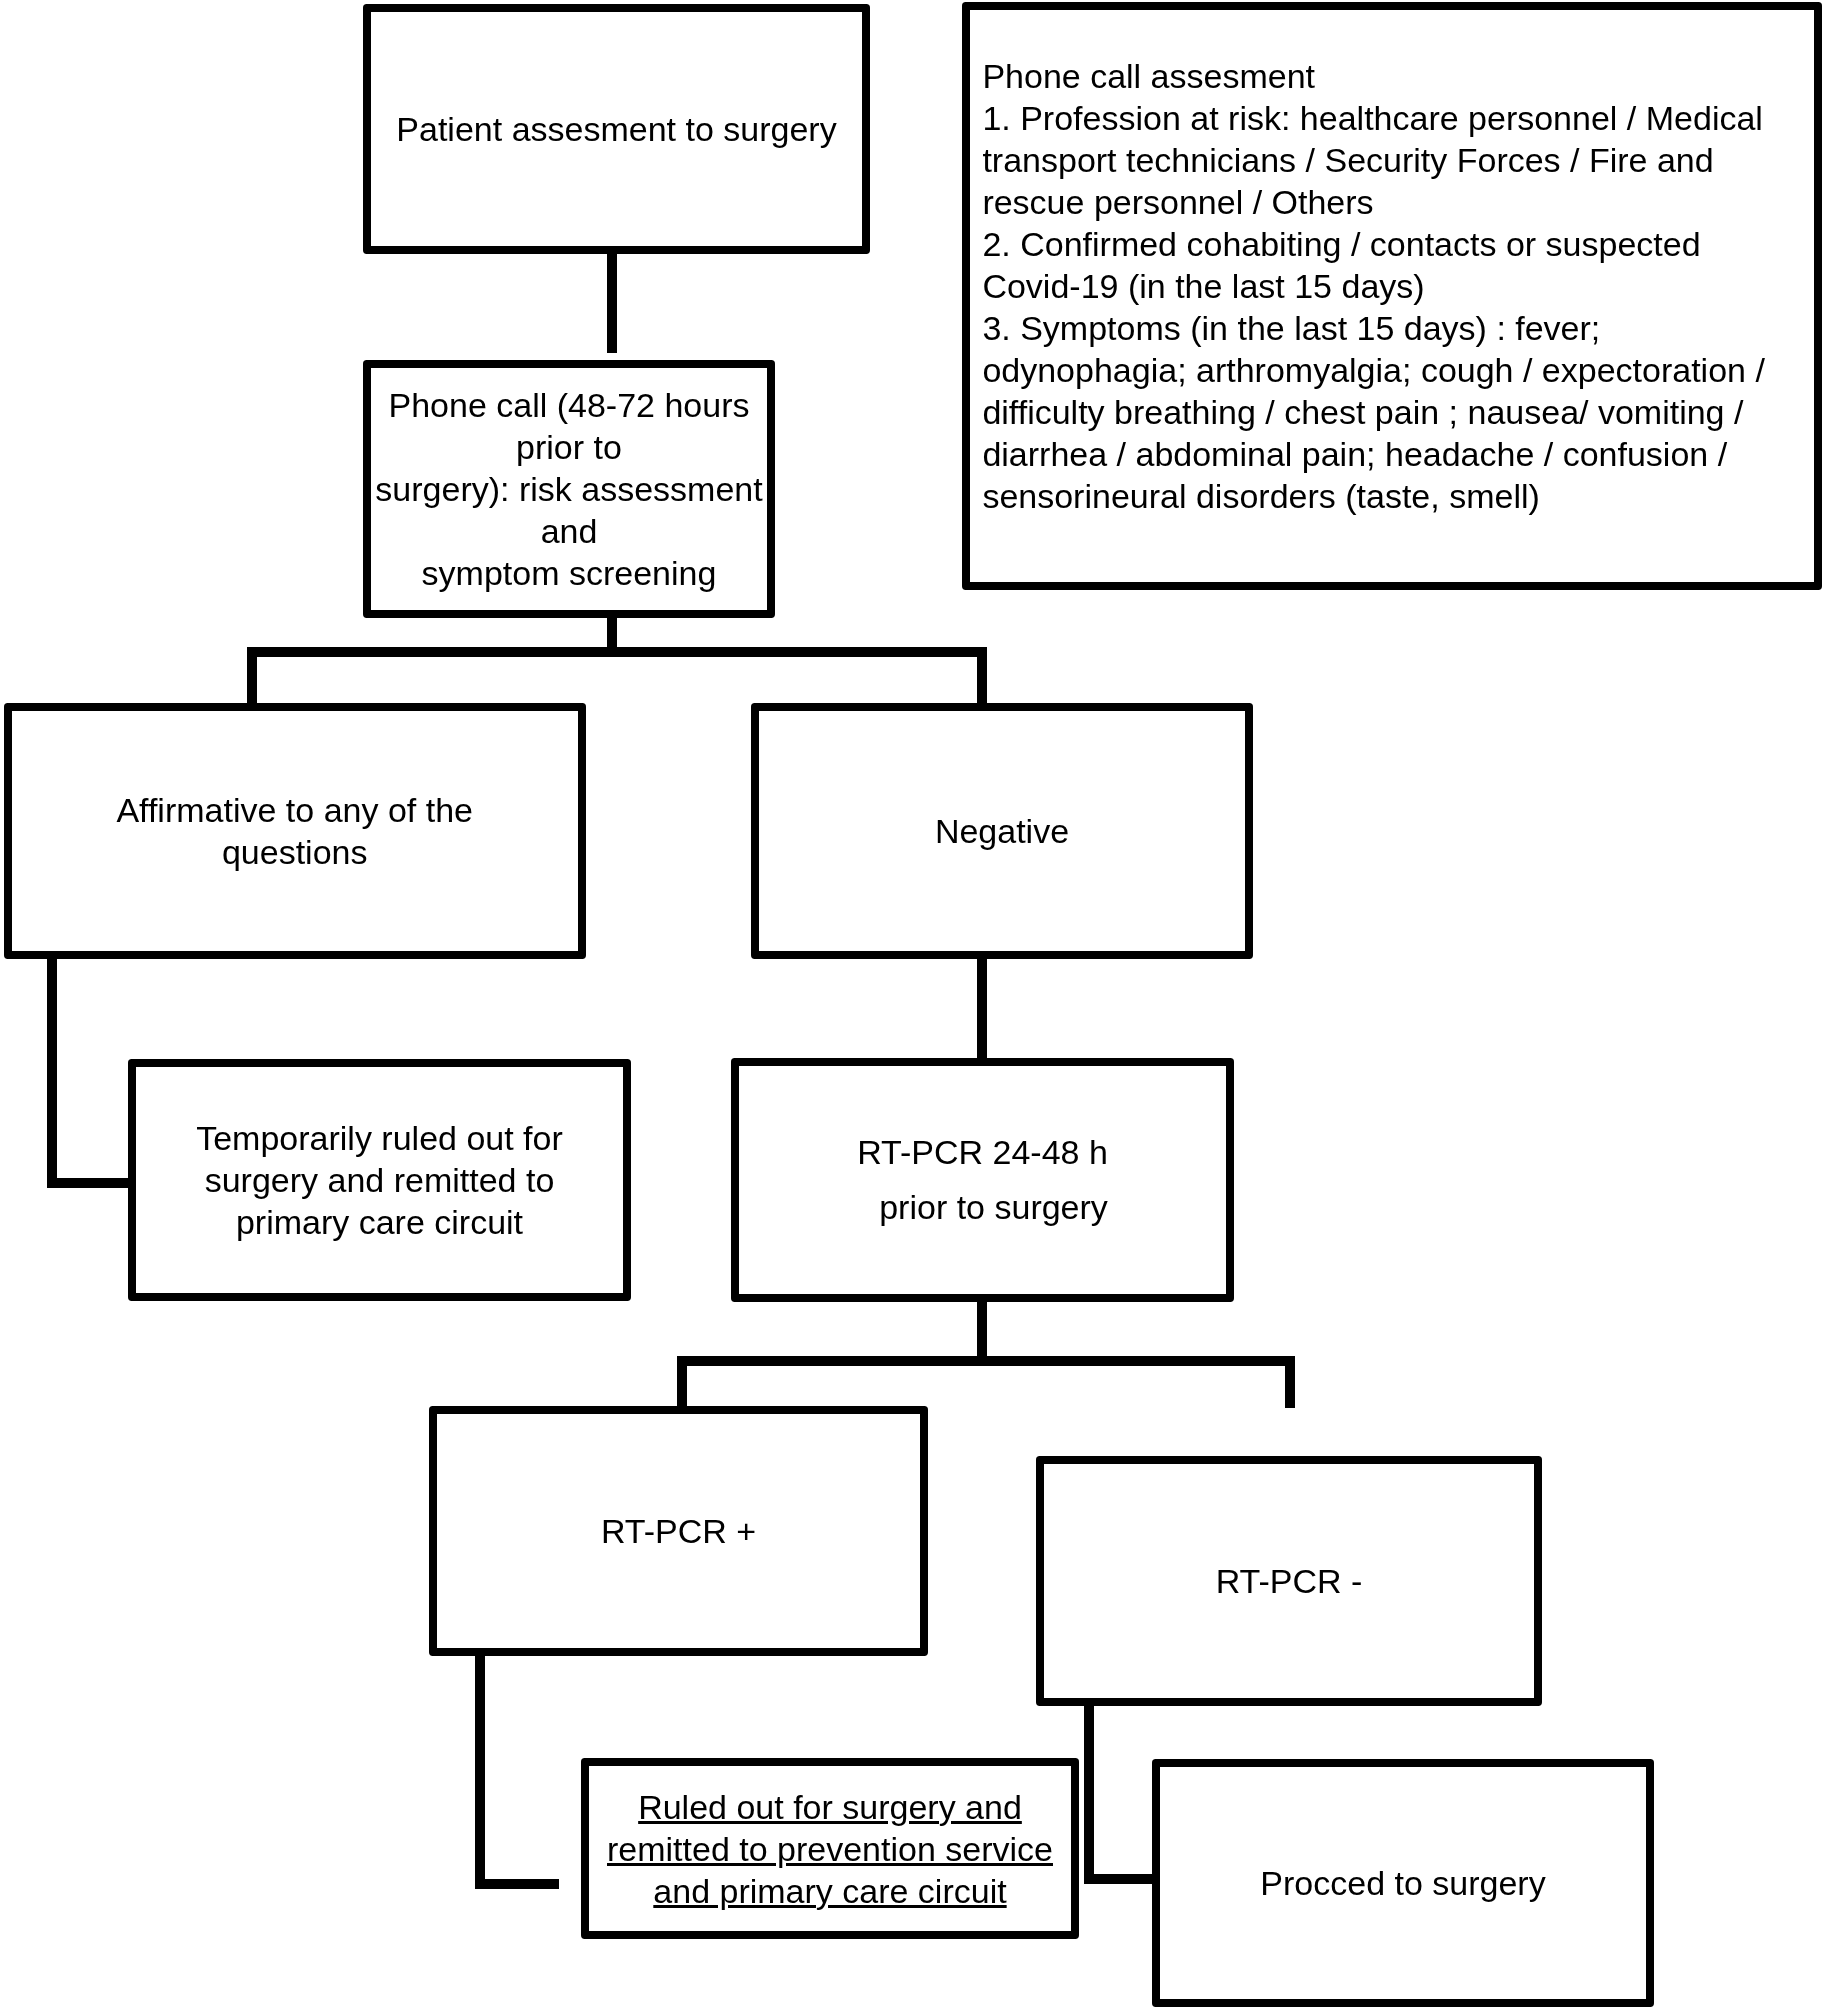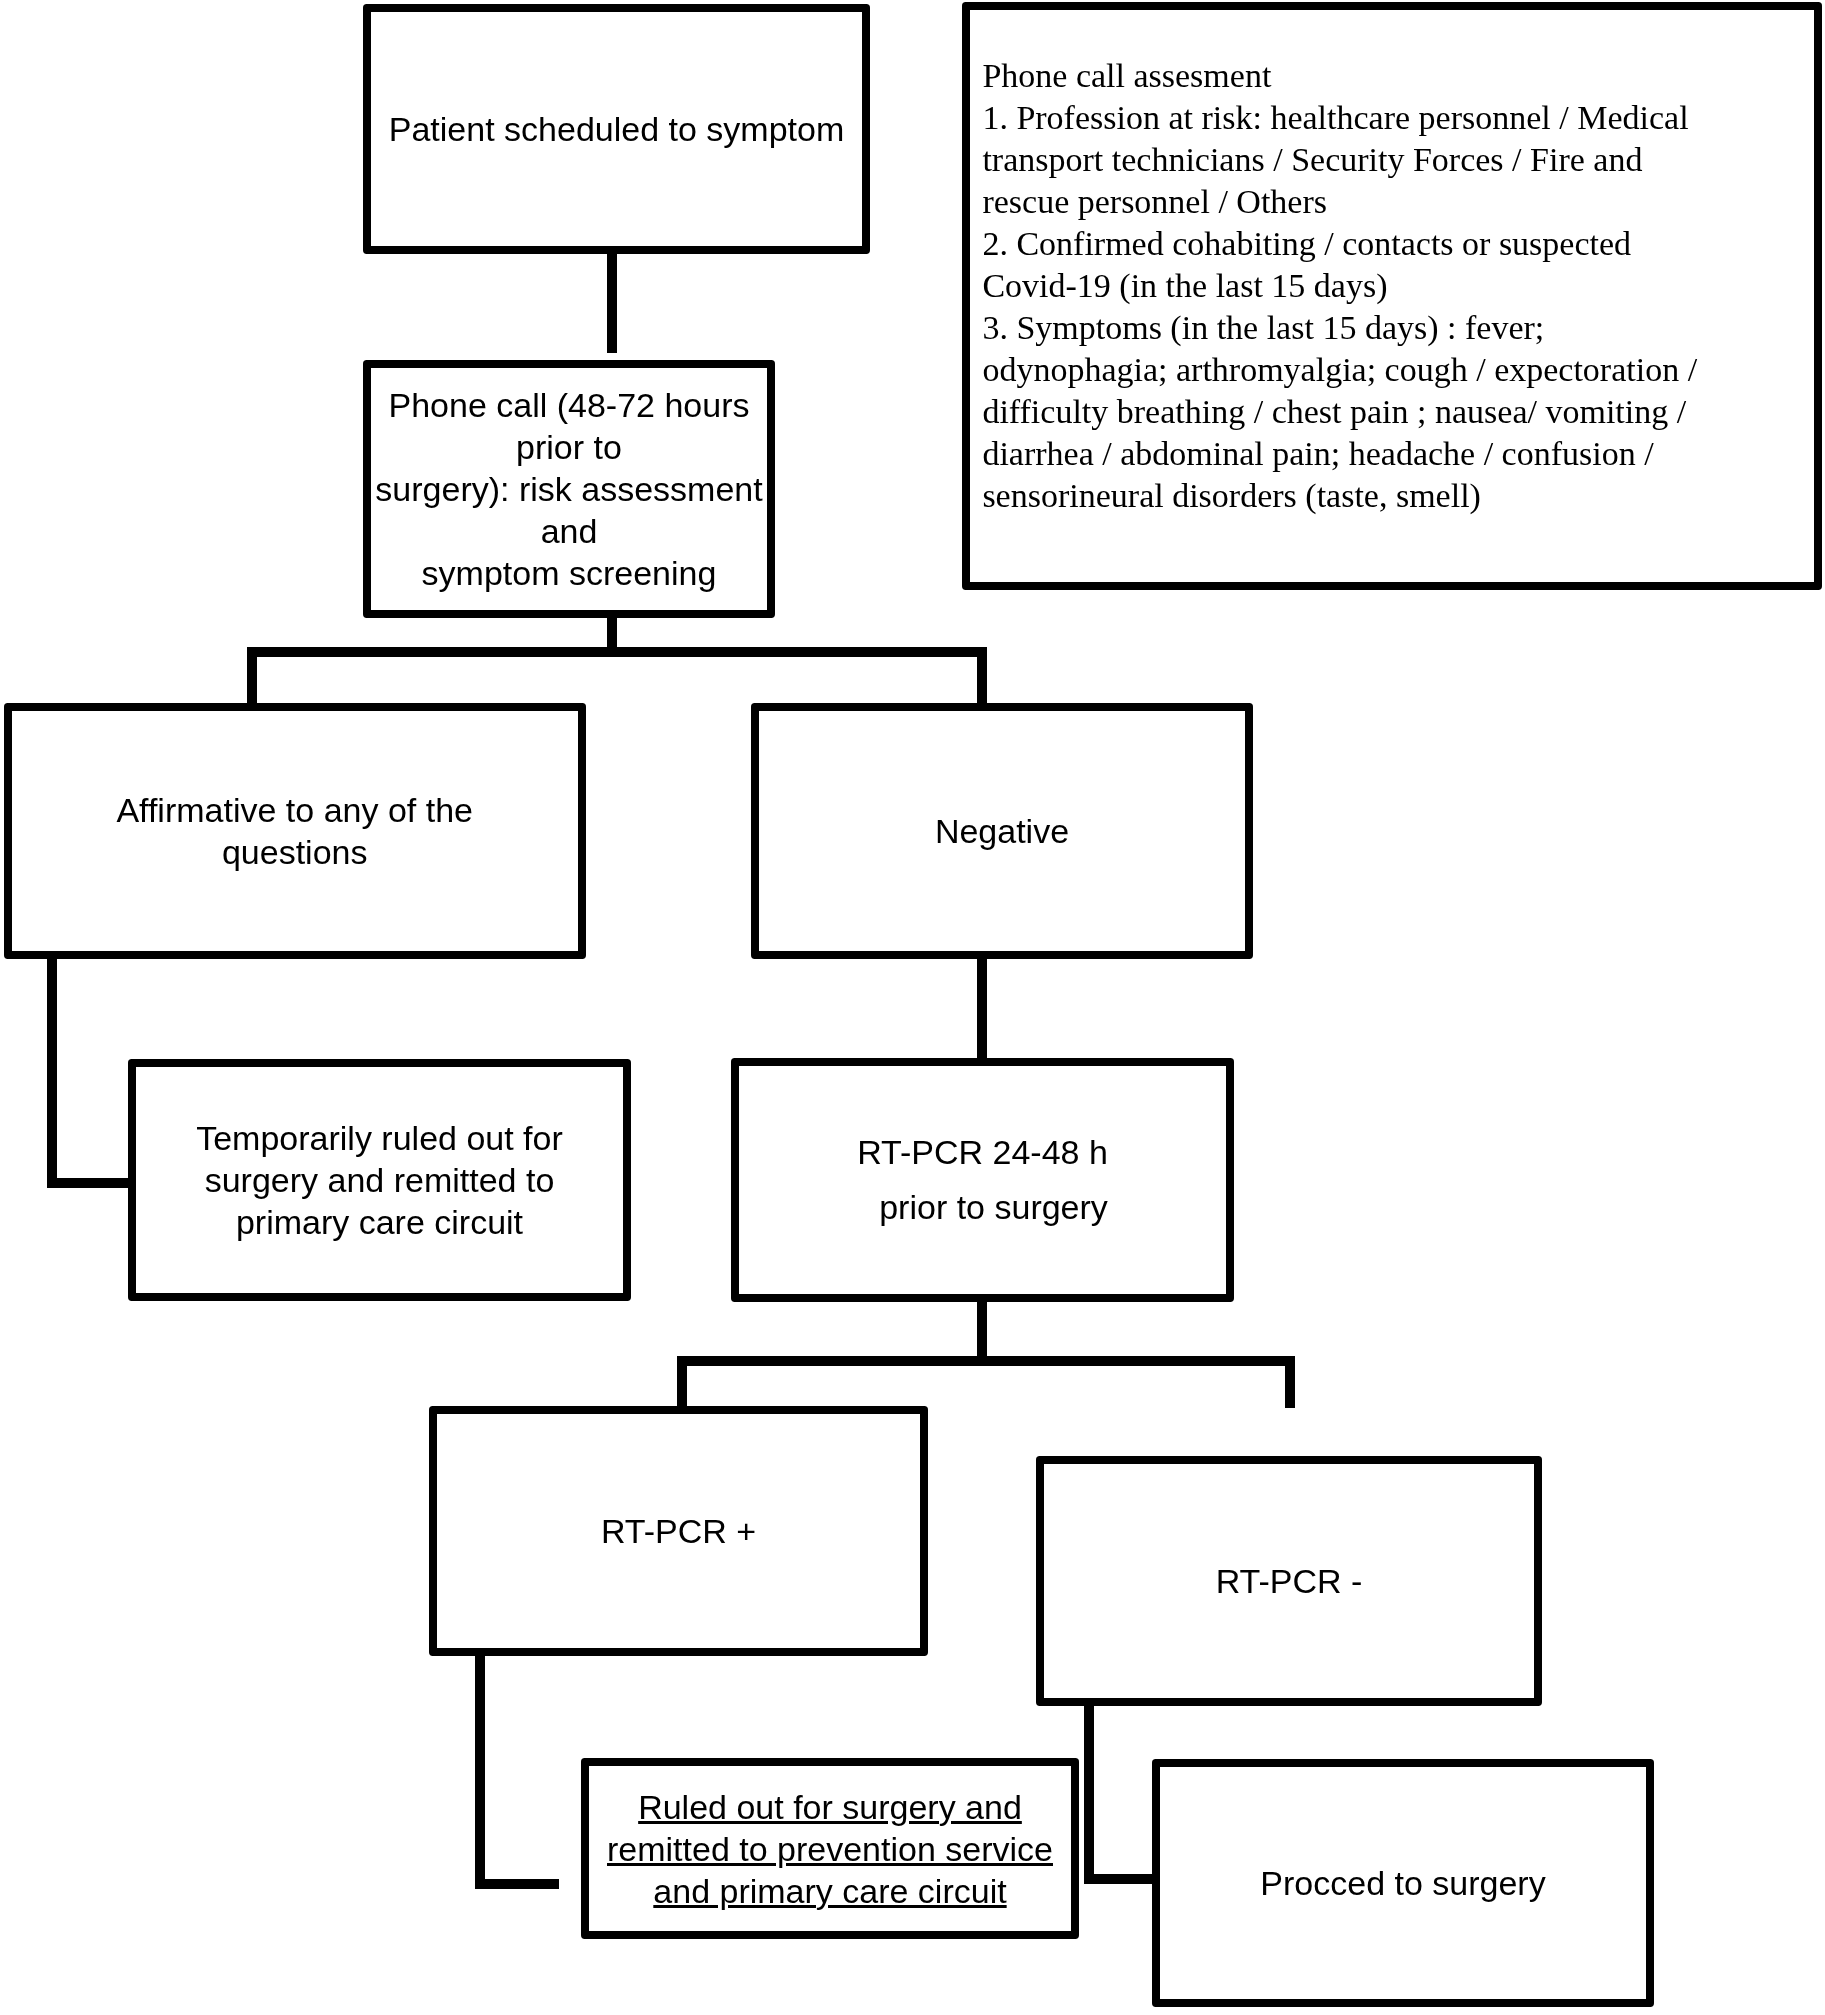--- a/index.html
+++ b/index.html
@@ -32,21 +32,21 @@
     line-height: 42px;
   }
   .node .label { white-space: pre-line; }
   .connector { position: absolute; background: var(--stroke); }
 
   
   .n-patient      { left: 363px;  top: 4.4px;    width: 507px;  height: 250px; }
   .n-phone-call   { left: 363px;  top: 360px;  width: 412px;  height: 258px; }
   .n-note         { left: 962px; top: 2.2px;    width: 860px; height: 588px;
                     align-items: flex-start; justify-content: flex-start;
-                    text-align: left; padding: 45px 13px 0 12.4px; line-height: 42px; font-family: Liberation Serif, serif; }
+                    text-align: left; padding: 45px 13px 0 12.4px; line-height: 42px; }
   .n-affirmative  { left: 3.7px;    top: 703px;  width: 582px;  height: 256px; }
   .n-negative     { left: 735px; top: 703px;  width: 502px;  height: 256px; margin-left: 16px; }
   .n-temporarily  { left: 128px;  top: 1059px; width: 503px;  height: 242px; }
   .n-rtpcr        { left: 731px; top: 1058px; width: 503px;  height: 244px; }
   .n-rtpcr .label { line-height: 55px; text-align: right; }
   .n-rtpcr-pos    { left: 429px;  top: 1406px; width: 499px;  height: 250px; }
   .n-rtpcr-neg    { left: 1036px; top: 1456px; width: 506px;  height: 250px; }
   .n-ruled-out    { left: 581px;  top: 1758px; width: 498px;  height: 181px; text-decoration: underline; }
   .n-proceed      { left: 1152px; top: 1759px; width: 502px;  height: 248px; }
 
@@ -84,21 +84,21 @@
   <div class="connector c-rtpcr-v"></div>
   <div class="connector c-t2"></div>
   <div class="connector c-t2-left"></div>
   <div class="connector c-t2-right"></div>
   <div class="connector c-pos-v"></div>
   <div class="connector c-pos-h"></div>
   <div class="connector c-negpcr-v"></div>
   <div class="connector c-negpcr-h"></div>
 
   <div class="node n-patient">
-    <span class="label">Patient scheduled to symptom</span>
+    <span class="label">Patient assesment to surgery</span>
   </div>
 
   <div class="node n-phone-call">
     <span class="label">Phone call (48-72 hours prior to
 surgery): risk assessment and
 symptom screening</span>
   </div>
 
   <div class="node n-note">
     <span class="label">Phone call assesment

